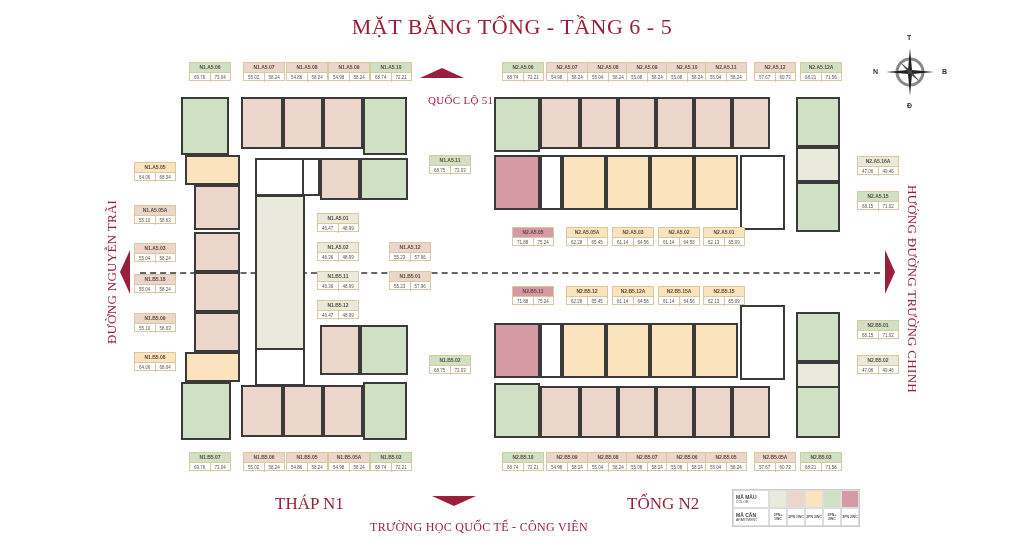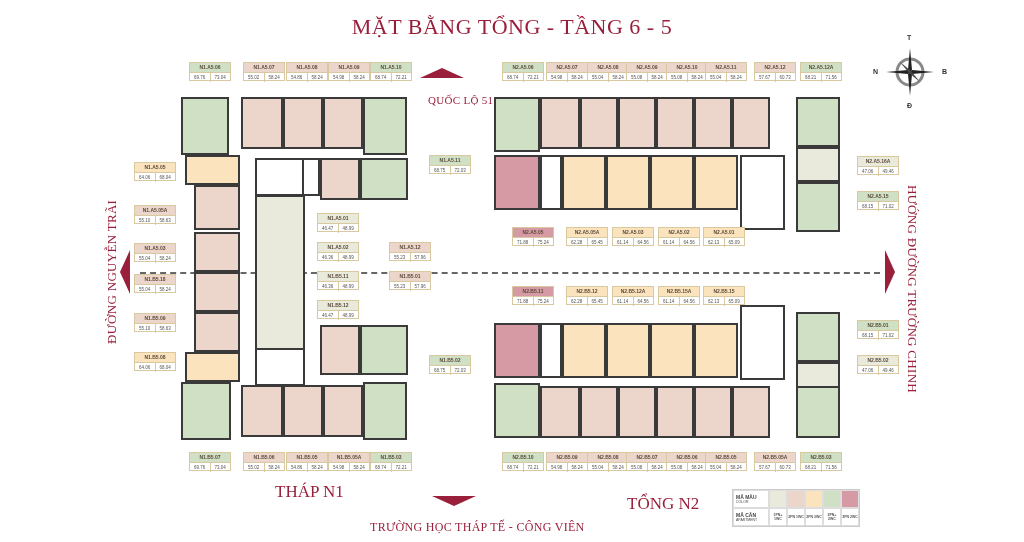--- a/index.html
+++ b/index.html
@@ -43,23 +43,23 @@
 <div class="road" style="left:428px;top:50px;margin-top:44px;">QUỐC LỘ 51</div>
 <div class="arrow arrow-up" style="left:420px;top:68px;"></div>
 
 <div class="road road-left">ĐƯỜNG NGUYỄN TRÃI</div>
 <div class="arrow arrow-left" style="left:120px;top:250px;"></div>
 
 <div class="road road-right">HƯỚNG ĐƯỜNG TRƯỜNG CHINH</div>
 <div class="arrow arrow-right" style="left:885px;top:250px;"></div>
 
 <div class="arrow arrow-down" style="left:432px;top:496px;"></div>
-<div class="road" style="left:370px;top:520px;font-size:12px;">TRƯỜNG HỌC THÁP TẾ - CÔNG VIÊN</div>
-
-<div class="tower-label" style="left:275px;top:482px;">THÁP N1</div>
+<div class="road" style="left:370px;top:520px;font-size:12px;">TRƯỜNG HỌC QUỐC TẾ - CÔNG VIÊN</div>
+
+<div class="tower-label" style="left:275px;top:494px;">THÁP N1</div>
 <div class="tower-label" style="left:627px;top:494px;">TỔNG N2</div>
 
 <div class="dash" style="left:140px;width:740px;"></div>
 
 <div class="compass">
   <svg width="60" height="60" viewBox="0 0 60 60">
     <circle cx="30" cy="30" r="13" fill="none" stroke="#888" stroke-width="3"></circle>
     <polygon points="30,6 32,28 30,30 28,28" fill="#222"></polygon>
     <polygon points="30,54 32,32 30,30 28,32" fill="#222"></polygon>
     <polygon points="6,30 28,28 30,30 28,32" fill="#222"></polygon>

